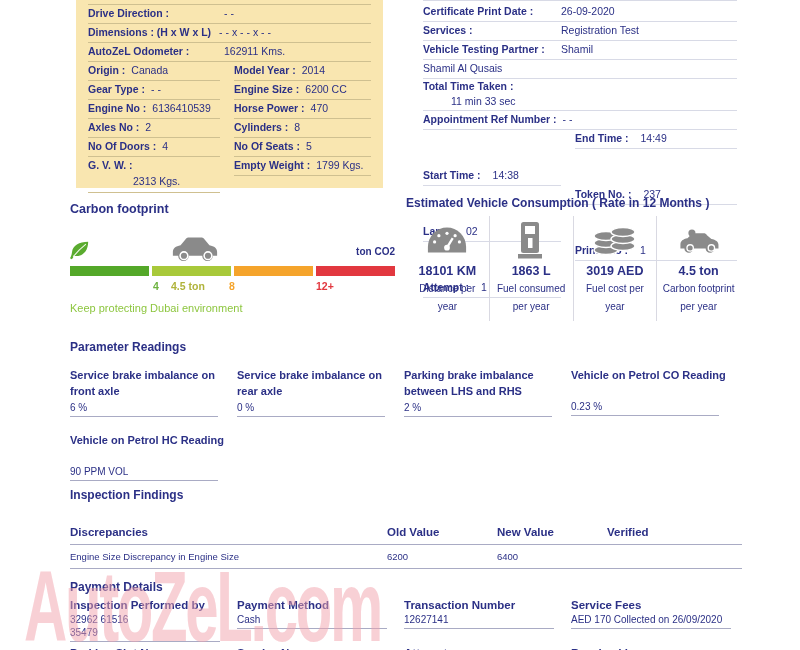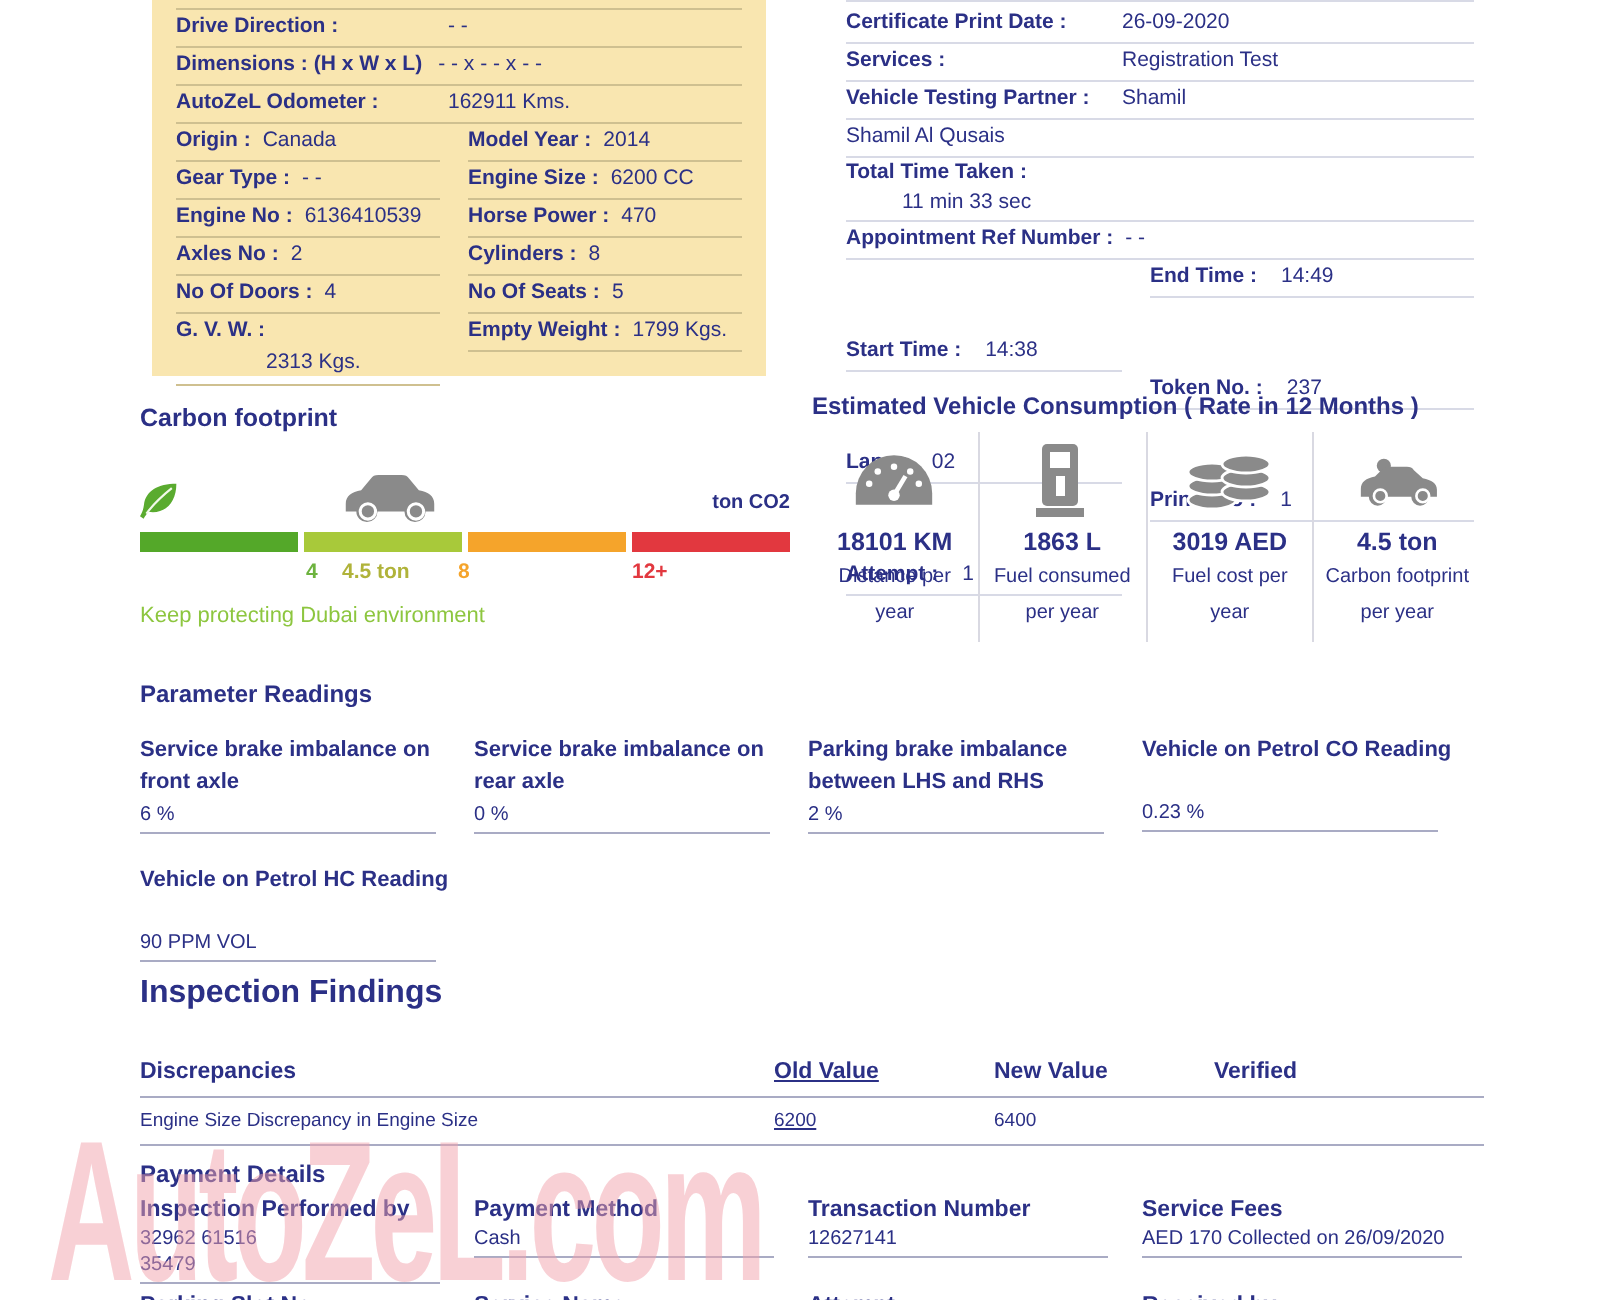--- a/index.html
+++ b/index.html
@@ -68,21 +68,21 @@
   .param-grid{display:grid;grid-template-columns:repeat(4,167px);row-gap:16px;margin-top:14px;}
   .plabel{font-weight:bold;font-size:11px;line-height:1.45;width:162px;min-height:31px;}
   .pval{font-size:10px;width:148px;border-bottom:1px solid var(--uline);
         padding-bottom:3px;margin-top:2px;}
   
   .findings{position:absolute;left:70px;top:488px;width:672px;}
   .ftable{margin-top:24px;}
   .frow{display:flex;font-size:11px;align-items:baseline;}
   .frow.head{font-weight:bold;font-size:11.5px;}
   .frow.data{font-size:9.5px;justify-content:flex-end;}
-  .fc1{width:317px;} .fc2{width:110px;text-decoration:underline;} .fc3{width:110px;} .fc4{flex:1;}
+  .fc1{width:317px;} .fc2{width:110px;} .fc3{width:110px;} .fc4{flex:1;}
   .fline{border:none;border-top:1px solid var(--uline);margin:6px 0;}
   
   .payment{position:absolute;left:70px;top:580px;width:676px;}
   .pay-grid{display:grid;grid-template-columns:repeat(4,167px);margin-top:3px;}
   .pay-label{font-weight:bold;font-size:11.5px;line-height:16px;}
   .pay-val{font-size:10px;line-height:13px;width:150px;border-bottom:1px solid var(--uline);
            padding-bottom:2px;}
   .bottom-labels{display:grid;grid-template-columns:repeat(4,167px);
                  font-weight:bold;font-size:11.5px;margin-top:5px;}
   
@@ -324,21 +324,21 @@
         <div class="pval">0.23 %</div>
       </div>
       <div class="param">
         <div class="plabel">Vehicle on Petrol HC Reading</div>
         <div class="pval">90 PPM VOL</div>
       </div>
     </div>
   </div>
 
   <div class="findings">
-    <h3 class="sec-title" style="font-size:16px">Inspection Findings</h3>
+    <h3 class="sec-title" style="font-size:12px">Inspection Findings</h3>
     <div class="ftable">
       <div class="frow head">
         <span class="fc1">Discrepancies</span>
         <span class="fc2">Old Value</span>
         <span class="fc3">New Value</span>
         <span class="fc4">Verified</span>
       </div>
       <hr class="fline">
       <div class="frow data">
         <span class="fc1">Engine Size Discrepancy in Engine Size</span>

